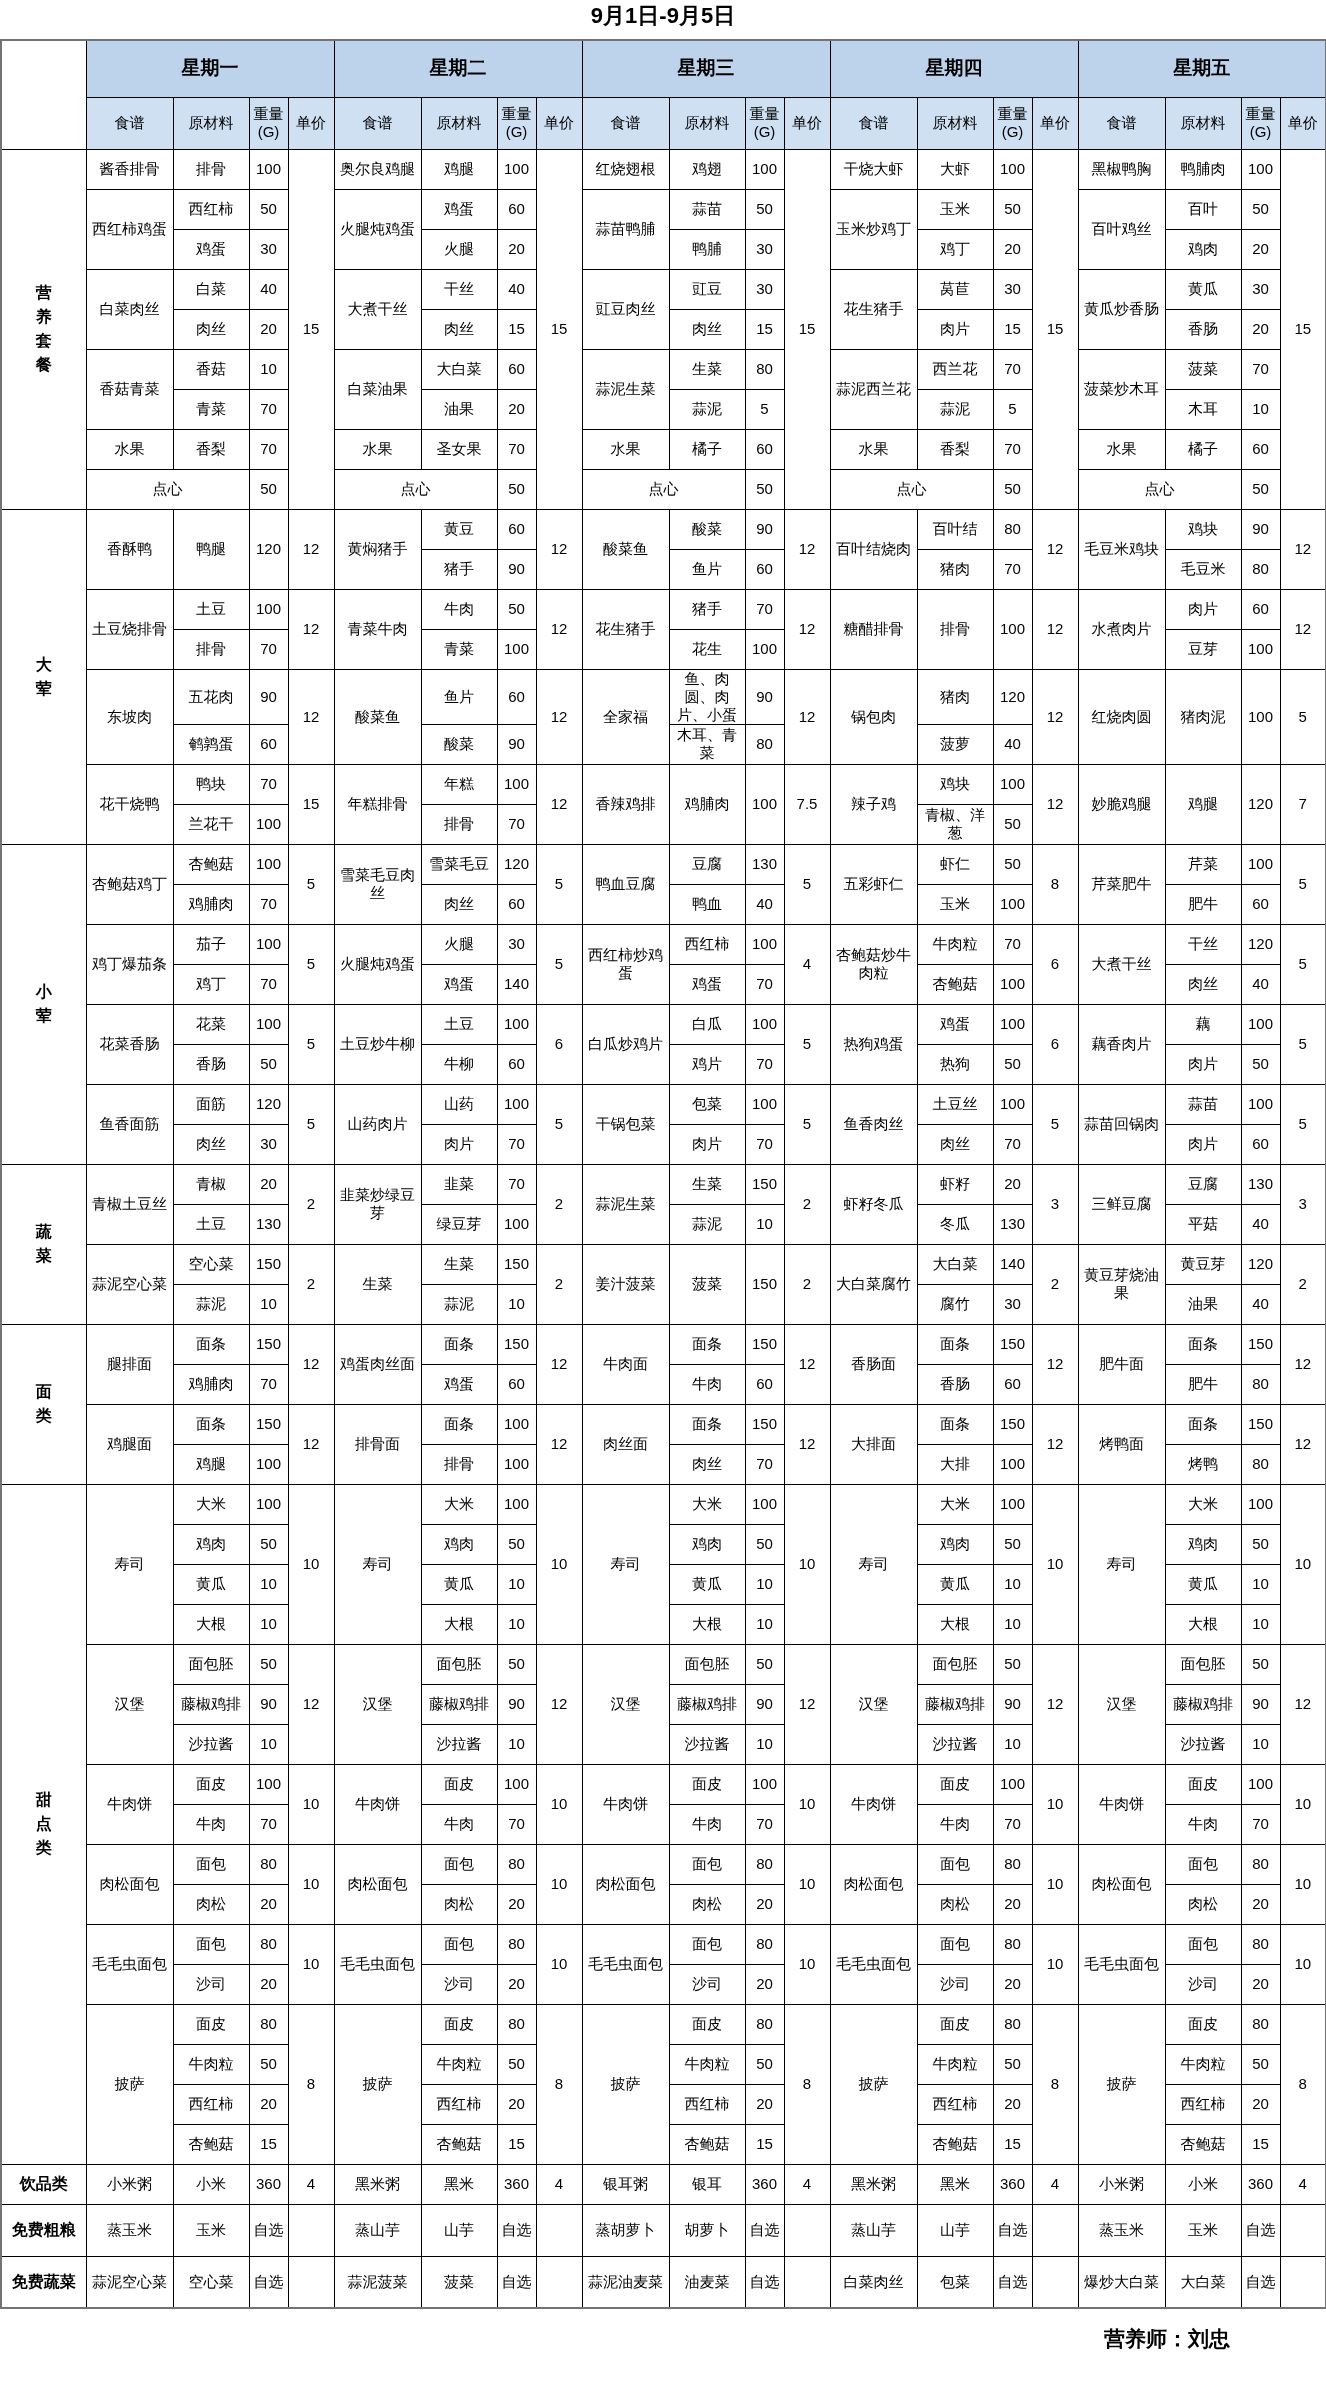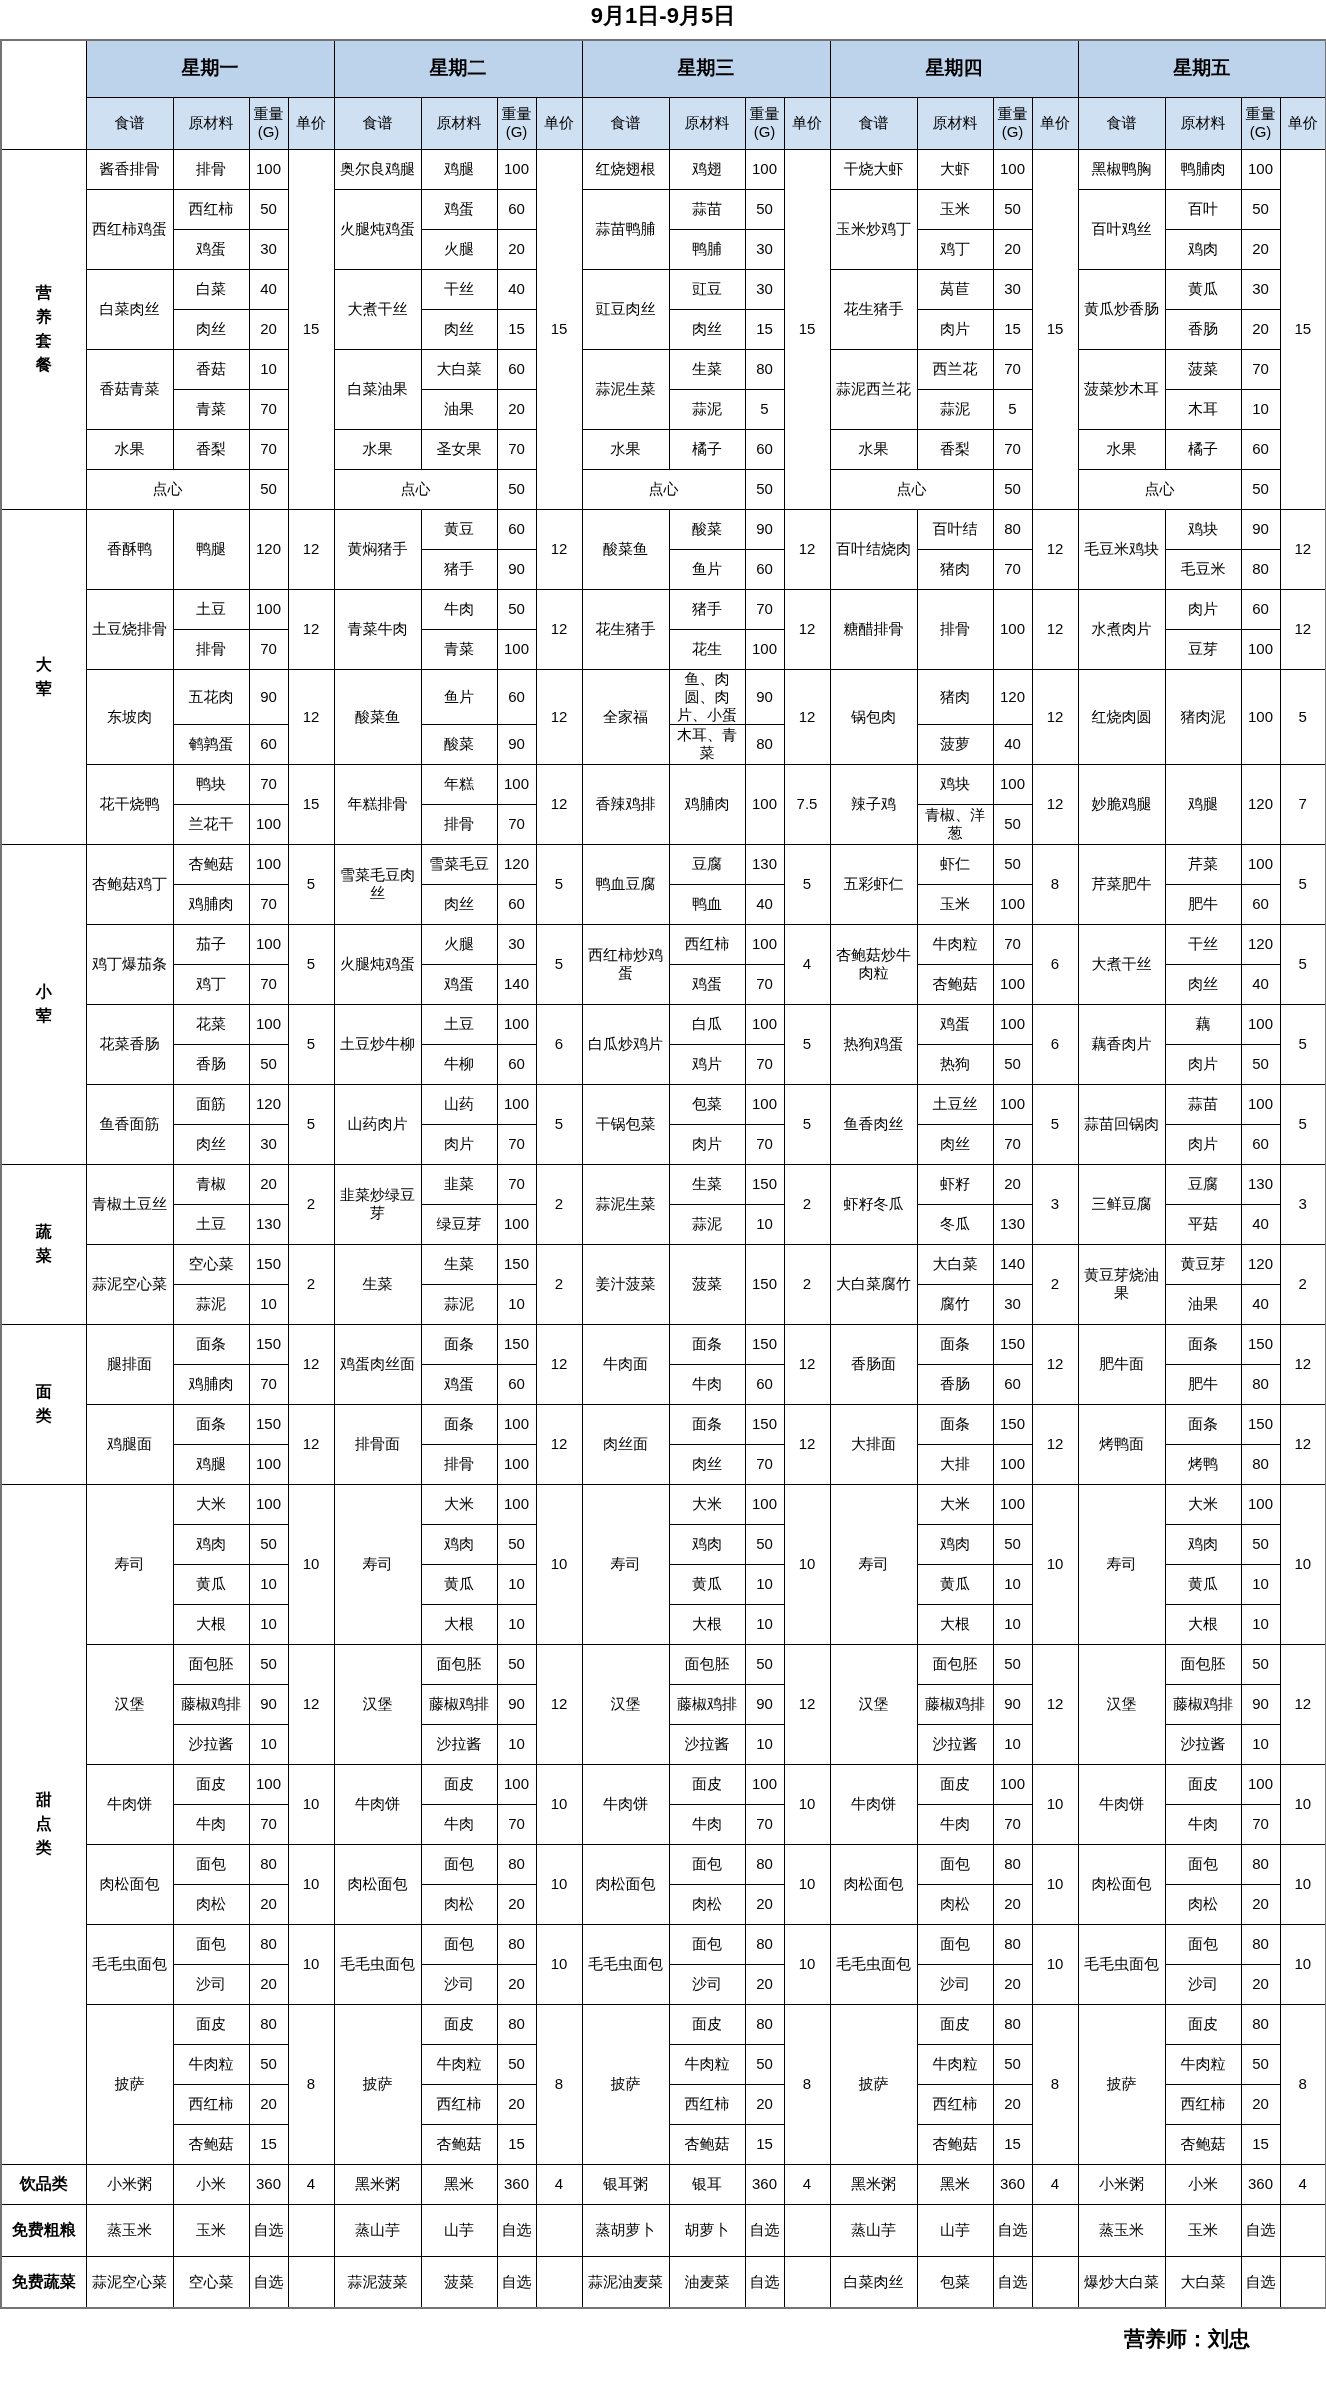--- a/index.html
+++ b/index.html
@@ -10,21 +10,21 @@
   .subtitle{font-size:22px;font-weight:bold;text-align:center;padding:1px 0 8px}
   table{border-collapse:collapse;table-layout:fixed;width:1326px;border:2px solid #737373}
   th,td{border:1px solid #000;text-align:center;vertical-align:middle;padding:0 1px;
     font-size:15px;font-weight:normal;line-height:1.2;word-break:break-all;overflow:hidden}
   th.day{background:var(--hbg,#bdd3ec);font-size:19px;font-weight:bold;height:57px}
   th.sub{background:var(--sbg,#cfe0f3);font-size:15px;height:52px}
   th.corner{background:#fff}
   th.cat{font-weight:bold;font-size:16px;padding:0;background:#fff}
   .vtext{width:18px;margin:0 auto;word-break:break-all;line-height:1.5;font-size:16px}
   td.price{font-size:15px}
-  .footer{text-align:right;font-size:21px;font-weight:bold;padding:16px 76px 10px 0}
+  .footer{text-align:right;font-size:21px;font-weight:bold;padding:16px 96px 10px 0}
 </style>
 </head>
 <body>
 
 <div class="page">
   <div class="subtitle">9月1日-9月5日</div>
   <div id="table-host">
       <table>
         <colgroup>
           <col style="width:85px">

